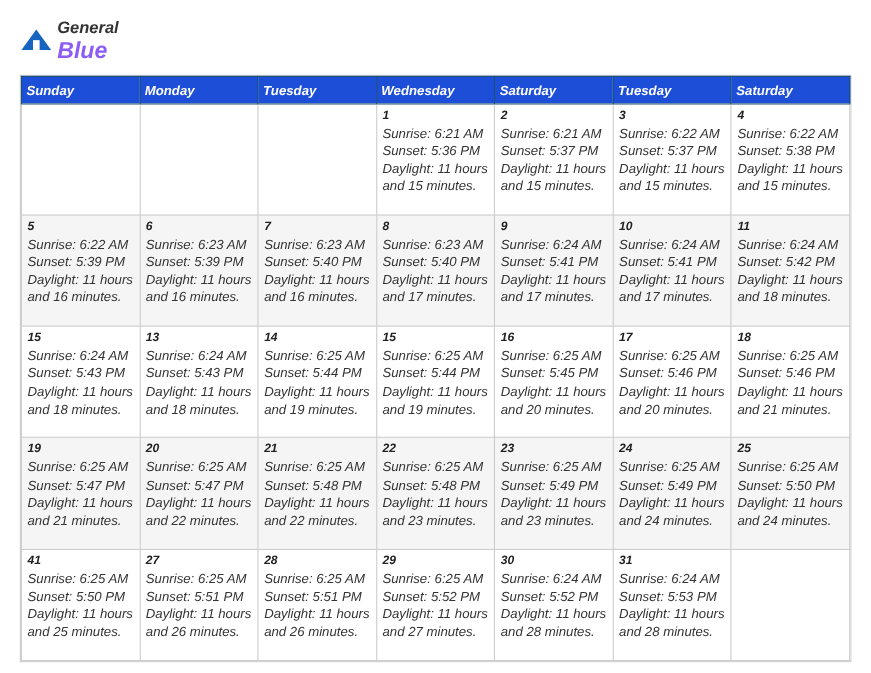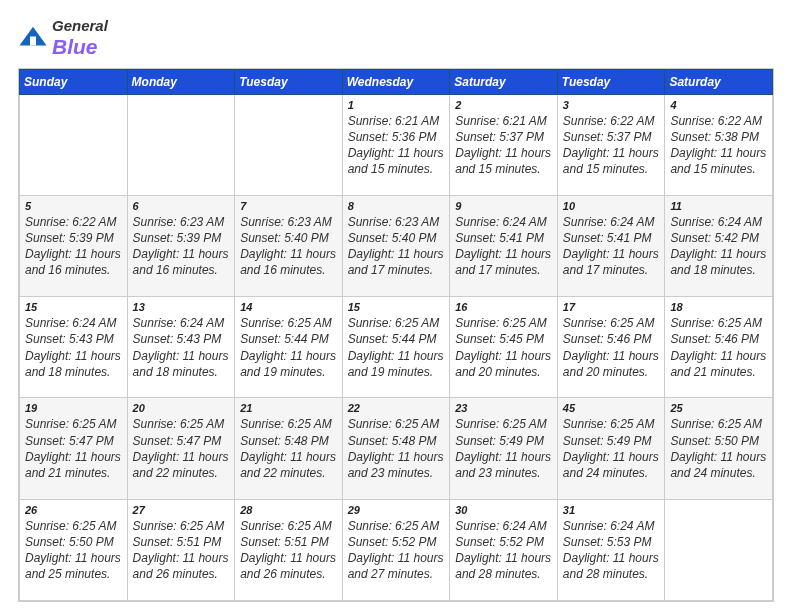--- a/index.html
+++ b/index.html
@@ -285,35 +285,35 @@
 Sunset: 5:48 PM
 Daylight: 11 hours and 23 minutes.</div>
             </td>
             <td>
               <span class="day-num">23</span>
               <div class="day-info" style="white-space: pre-line;">Sunrise: 6:25 AM
 Sunset: 5:49 PM
 Daylight: 11 hours and 23 minutes.</div>
             </td>
             <td>
-              <span class="day-num">45</span>
+              <span class="day-num">24</span>
               <div class="day-info" style="white-space: pre-line;">Sunrise: 6:25 AM
 Sunset: 5:49 PM
 Daylight: 11 hours and 24 minutes.</div>
             </td>
             <td>
               <span class="day-num">25</span>
               <div class="day-info" style="white-space: pre-line;">Sunrise: 6:25 AM
 Sunset: 5:50 PM
 Daylight: 11 hours and 24 minutes.</div>
             </td>
           </tr>
           <tr>
             <td>
-              <span class="day-num">26</span>
+              <span class="day-num">41</span>
               <div class="day-info" style="white-space: pre-line;">Sunrise: 6:25 AM
 Sunset: 5:50 PM
 Daylight: 11 hours and 25 minutes.</div>
             </td>
             <td>
               <span class="day-num">27</span>
               <div class="day-info" style="white-space: pre-line;">Sunrise: 6:25 AM
 Sunset: 5:51 PM
 Daylight: 11 hours and 26 minutes.</div>
             </td>

